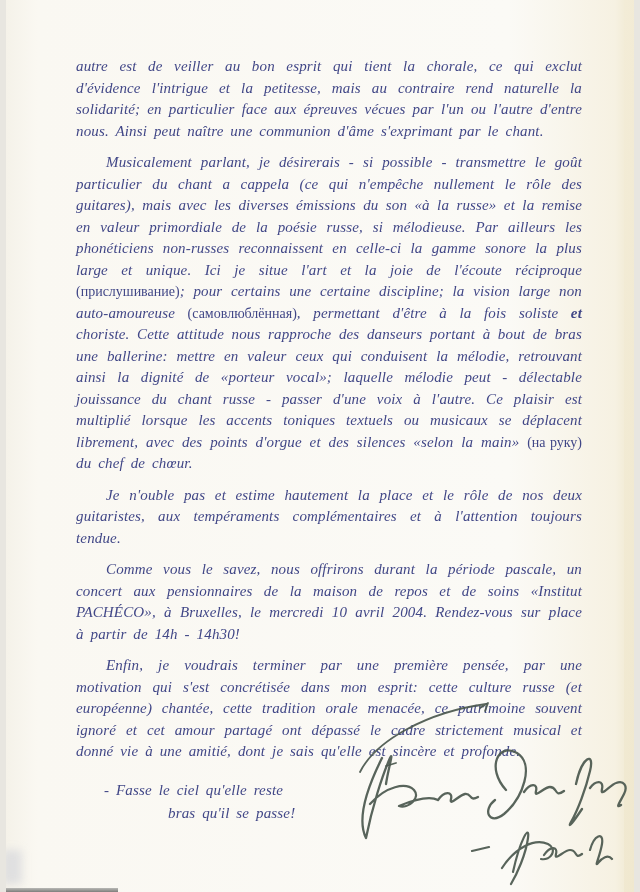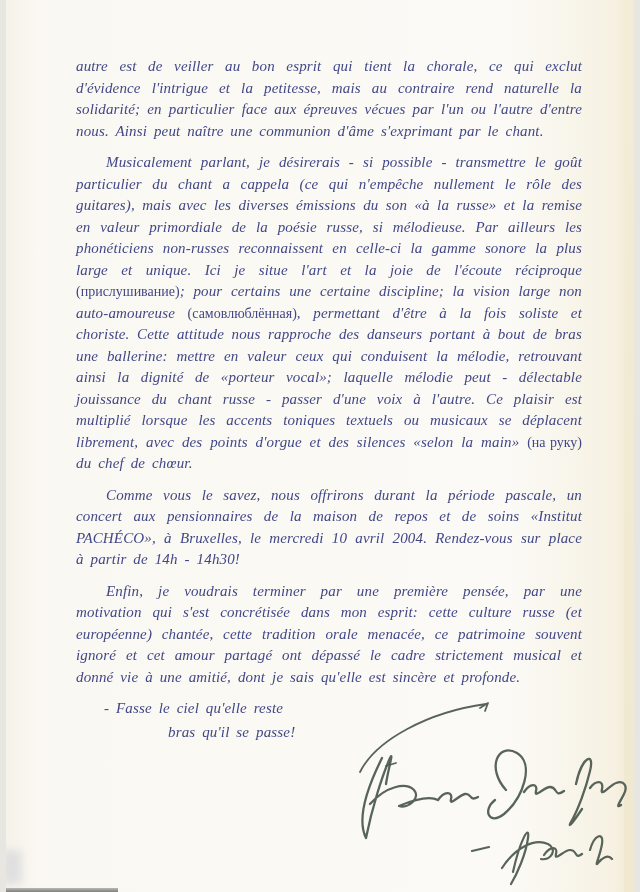--- a/index.html
+++ b/index.html
@@ -33,22 +33,22 @@
     -moz-text-align-last: left;
     text-align-last: left;
   }
   .para.indent { text-indent: 30px; }
   .para .cyrillic {
     font-style: normal;
     font-size: 14px;
     letter-spacing: 0;
     word-spacing: 0;
   }
-  .para .bold { font-weight: normal; }
-  .closing { margin-top: 10px; }
+  .para .bold { font-weight: bold; }
+  .closing { margin-top: 17px; }
   .closing-line1 { margin-left: 28px; }
   .closing-line2 { margin-left: 92px; margin-top: 2px; }
   .signature-svg {
     position: absolute; left: 330px; top: 688px;
     width: 310px; height: 204px;
   }
   .signature-svg path {
     fill: none;
     stroke: #4b584f;
     stroke-linecap: round;
@@ -67,20 +67,21 @@
 </head>
 <body>
 
 <div class="page">
   <div class="paper-right-edge"></div>
 
   <div class="letter-body">
 
     <p class="para"><span>autre est de veiller au bon esprit qui tient la chorale, ce qui exclut d'évidence l'intrigue et la petitesse, mais au contraire rend naturelle la solidarité; en particulier face aux épreuves vécues par l'un ou l'autre d'entre nous. Ainsi peut naître une communion d'âme s'exprimant par le chant.</span></p>
       <p class="para indent"><span>Musicalement parlant, je désirerais - si possible - transmettre le goût particulier du chant a cappela (ce qui n'empêche nullement le rôle des guitares), mais avec les diverses émissions du son «à la russe» et la remise en valeur primordiale de la poésie russe, si mélodieuse. Par ailleurs les phonéticiens non-russes reconnaissent en celle-ci la gamme sonore la plus large et unique. Ici je situe l'art et la joie de l'écoute réciproque </span><span class="cyrillic">(прислушивание)</span><span>; pour certains une certaine discipline; la vision large non auto-amoureuse </span><span class="cyrillic">(самовлюблённая)</span><span>, permettant d'être à la fois soliste </span><span class="bold">et</span><span> choriste. Cette attitude nous rapproche des danseurs portant à bout de bras une ballerine: mettre en valeur ceux qui conduisent la mélodie, retrouvant ainsi la dignité de «porteur vocal»; laquelle mélodie peut - délectable jouissance du chant russe - passer d'une voix à l'autre. Ce plaisir est multiplié lorsque les accents toniques textuels ou musicaux se déplacent librement, avec des points d'orgue et des silences «selon la main» </span><span class="cyrillic">(на руку)</span><span> du chef de chœur.</span></p>
+      <p class="para indent"><span>Je n'ouble pas et estime hautement la place et le rôle de nos deux guitaristes, aux tempéraments complémentaires et à l'attention toujours tendue.</span></p>
       <p class="para indent"><span>Comme vous le savez, nous offrirons durant la période pascale, un concert aux pensionnaires de la maison de repos et de soins «Institut PACHÉCO», à Bruxelles, le mercredi 10 avril 2004. Rendez-vous sur place à partir de 14h - 14h30!</span></p>
       <p class="para indent"><span>Enfin, je voudrais terminer par une première pensée, par une motivation qui s'est concrétisée dans mon esprit: cette culture russe (et européenne) chantée, cette tradition orale menacée, ce patrimoine souvent ignoré et cet amour partagé ont dépassé le cadre strictement musical et donné vie à une amitié, dont je sais qu'elle est sincère et profonde.</span></p>
       <div class="closing">
       <div class="closing-line1">- Fasse le ciel qu'elle reste</div>
       <div class="closing-line2">bras qu'il se passe!</div>
     </div>
   </div>
 
   <svg class="signature-svg" viewBox="0 0 310 204" xmlns="http://www.w3.org/2000/svg">
 

